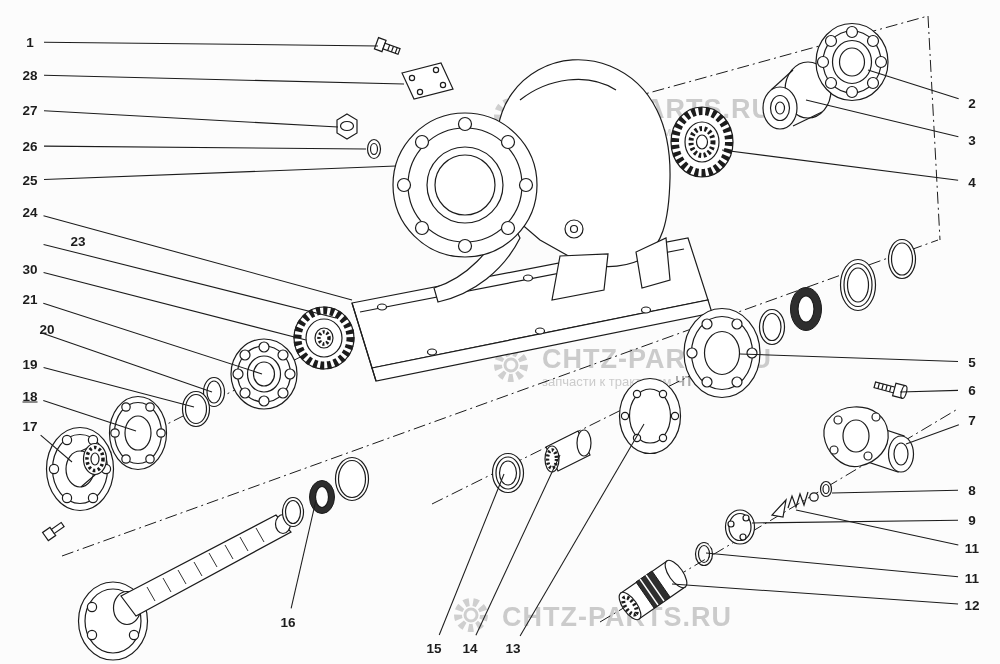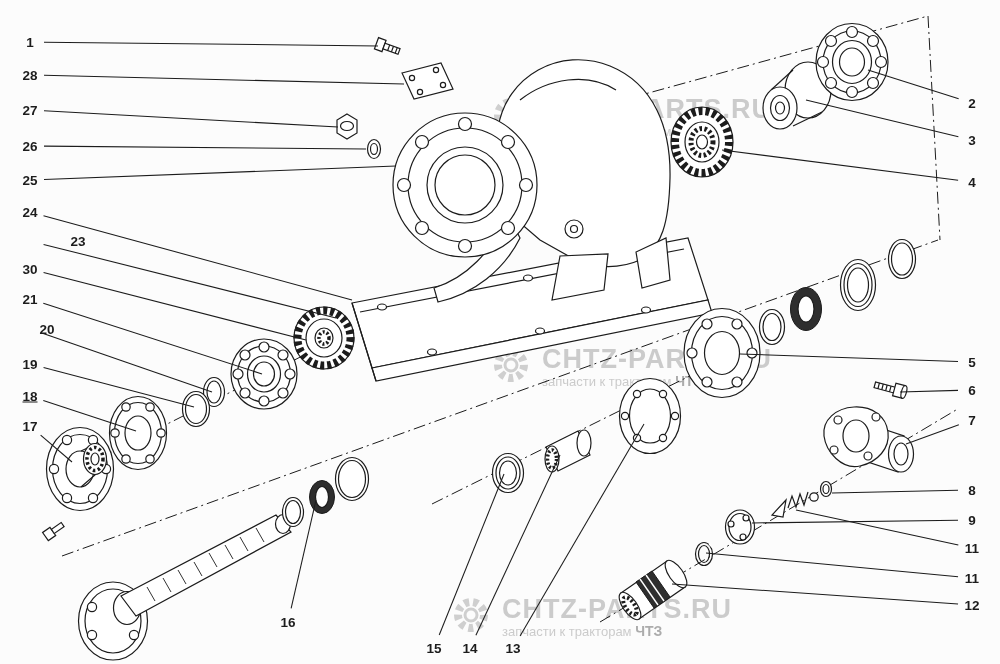--- a/index.html
+++ b/index.html
@@ -64,21 +64,20 @@
   </div>
   <div class="watermark wm3">
     <span class="wm-gear">
       <svg width="46" height="46" viewBox="0 0 46 46">
         <circle cx="23" cy="23" r="13" fill="none" stroke="#c8c8c8" stroke-width="8" stroke-dasharray="5 4"></circle>
         <circle cx="23" cy="23" r="6" fill="none" stroke="#c8c8c8" stroke-width="3"></circle>
       </svg>
     </span>
     <span class="wm-text">
       <span class="wm-title">CHTZ-PARTS.RU</span>
-      <span class="wm-sub"><span>запчасти к тракторам</span> <b class="wm-brand">ЧТЗ</b></span>
     </span>
   </div>
 
   <svg id="art" width="1000" height="664" viewBox="0 0 1000 664">
 
     <g>
       <line class="axis" x1="398" y1="162" x2="928" y2="16"></line>
       <line class="axis" x1="928" y1="16" x2="940" y2="240"></line>
       <line class="axis" x1="62" y1="556" x2="938" y2="240"></line>
       <line class="axis" x1="56" y1="480" x2="354" y2="330"></line>

